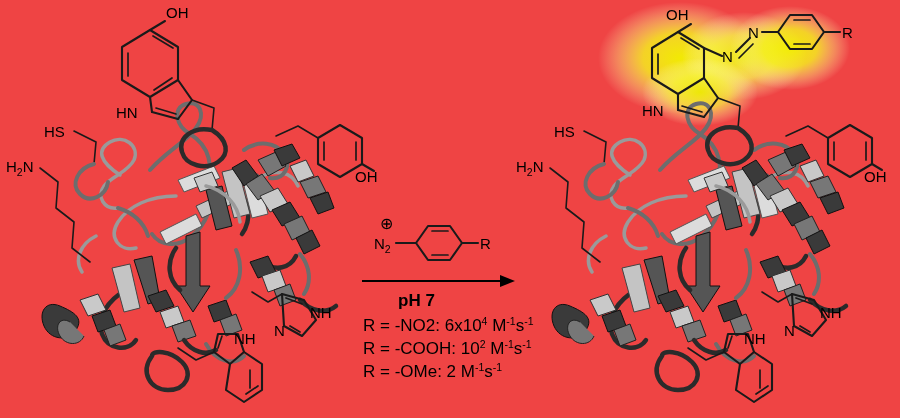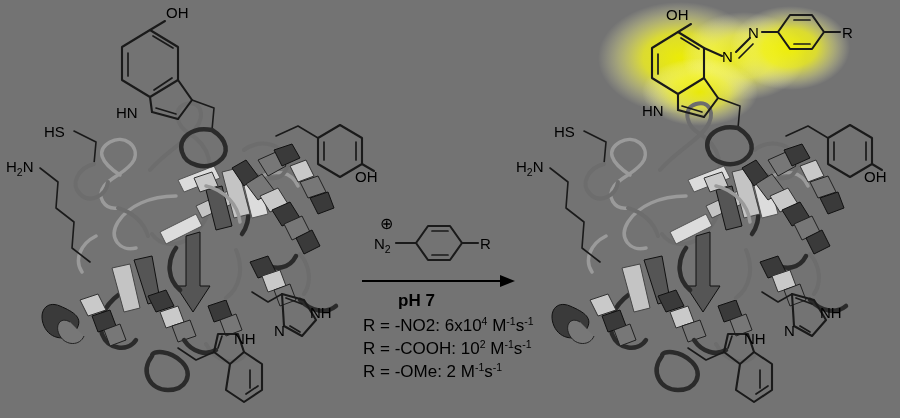--- a/index.html
+++ b/index.html
@@ -7,21 +7,21 @@
     padding: 0;
     background: #ffffff;
   }
   body {
     font-family: "Liberation Sans", sans-serif;
   }
   #scene {
     position: relative;
     width: 900px;
     height: 418px;
-    background: #737373;
+    background: #ef4444;
     overflow: hidden;
   }
   svg.layer {
     position: absolute;
     left: 0;
     top: 0;
     width: 900px;
     height: 418px;
   }
   .chem-label {

